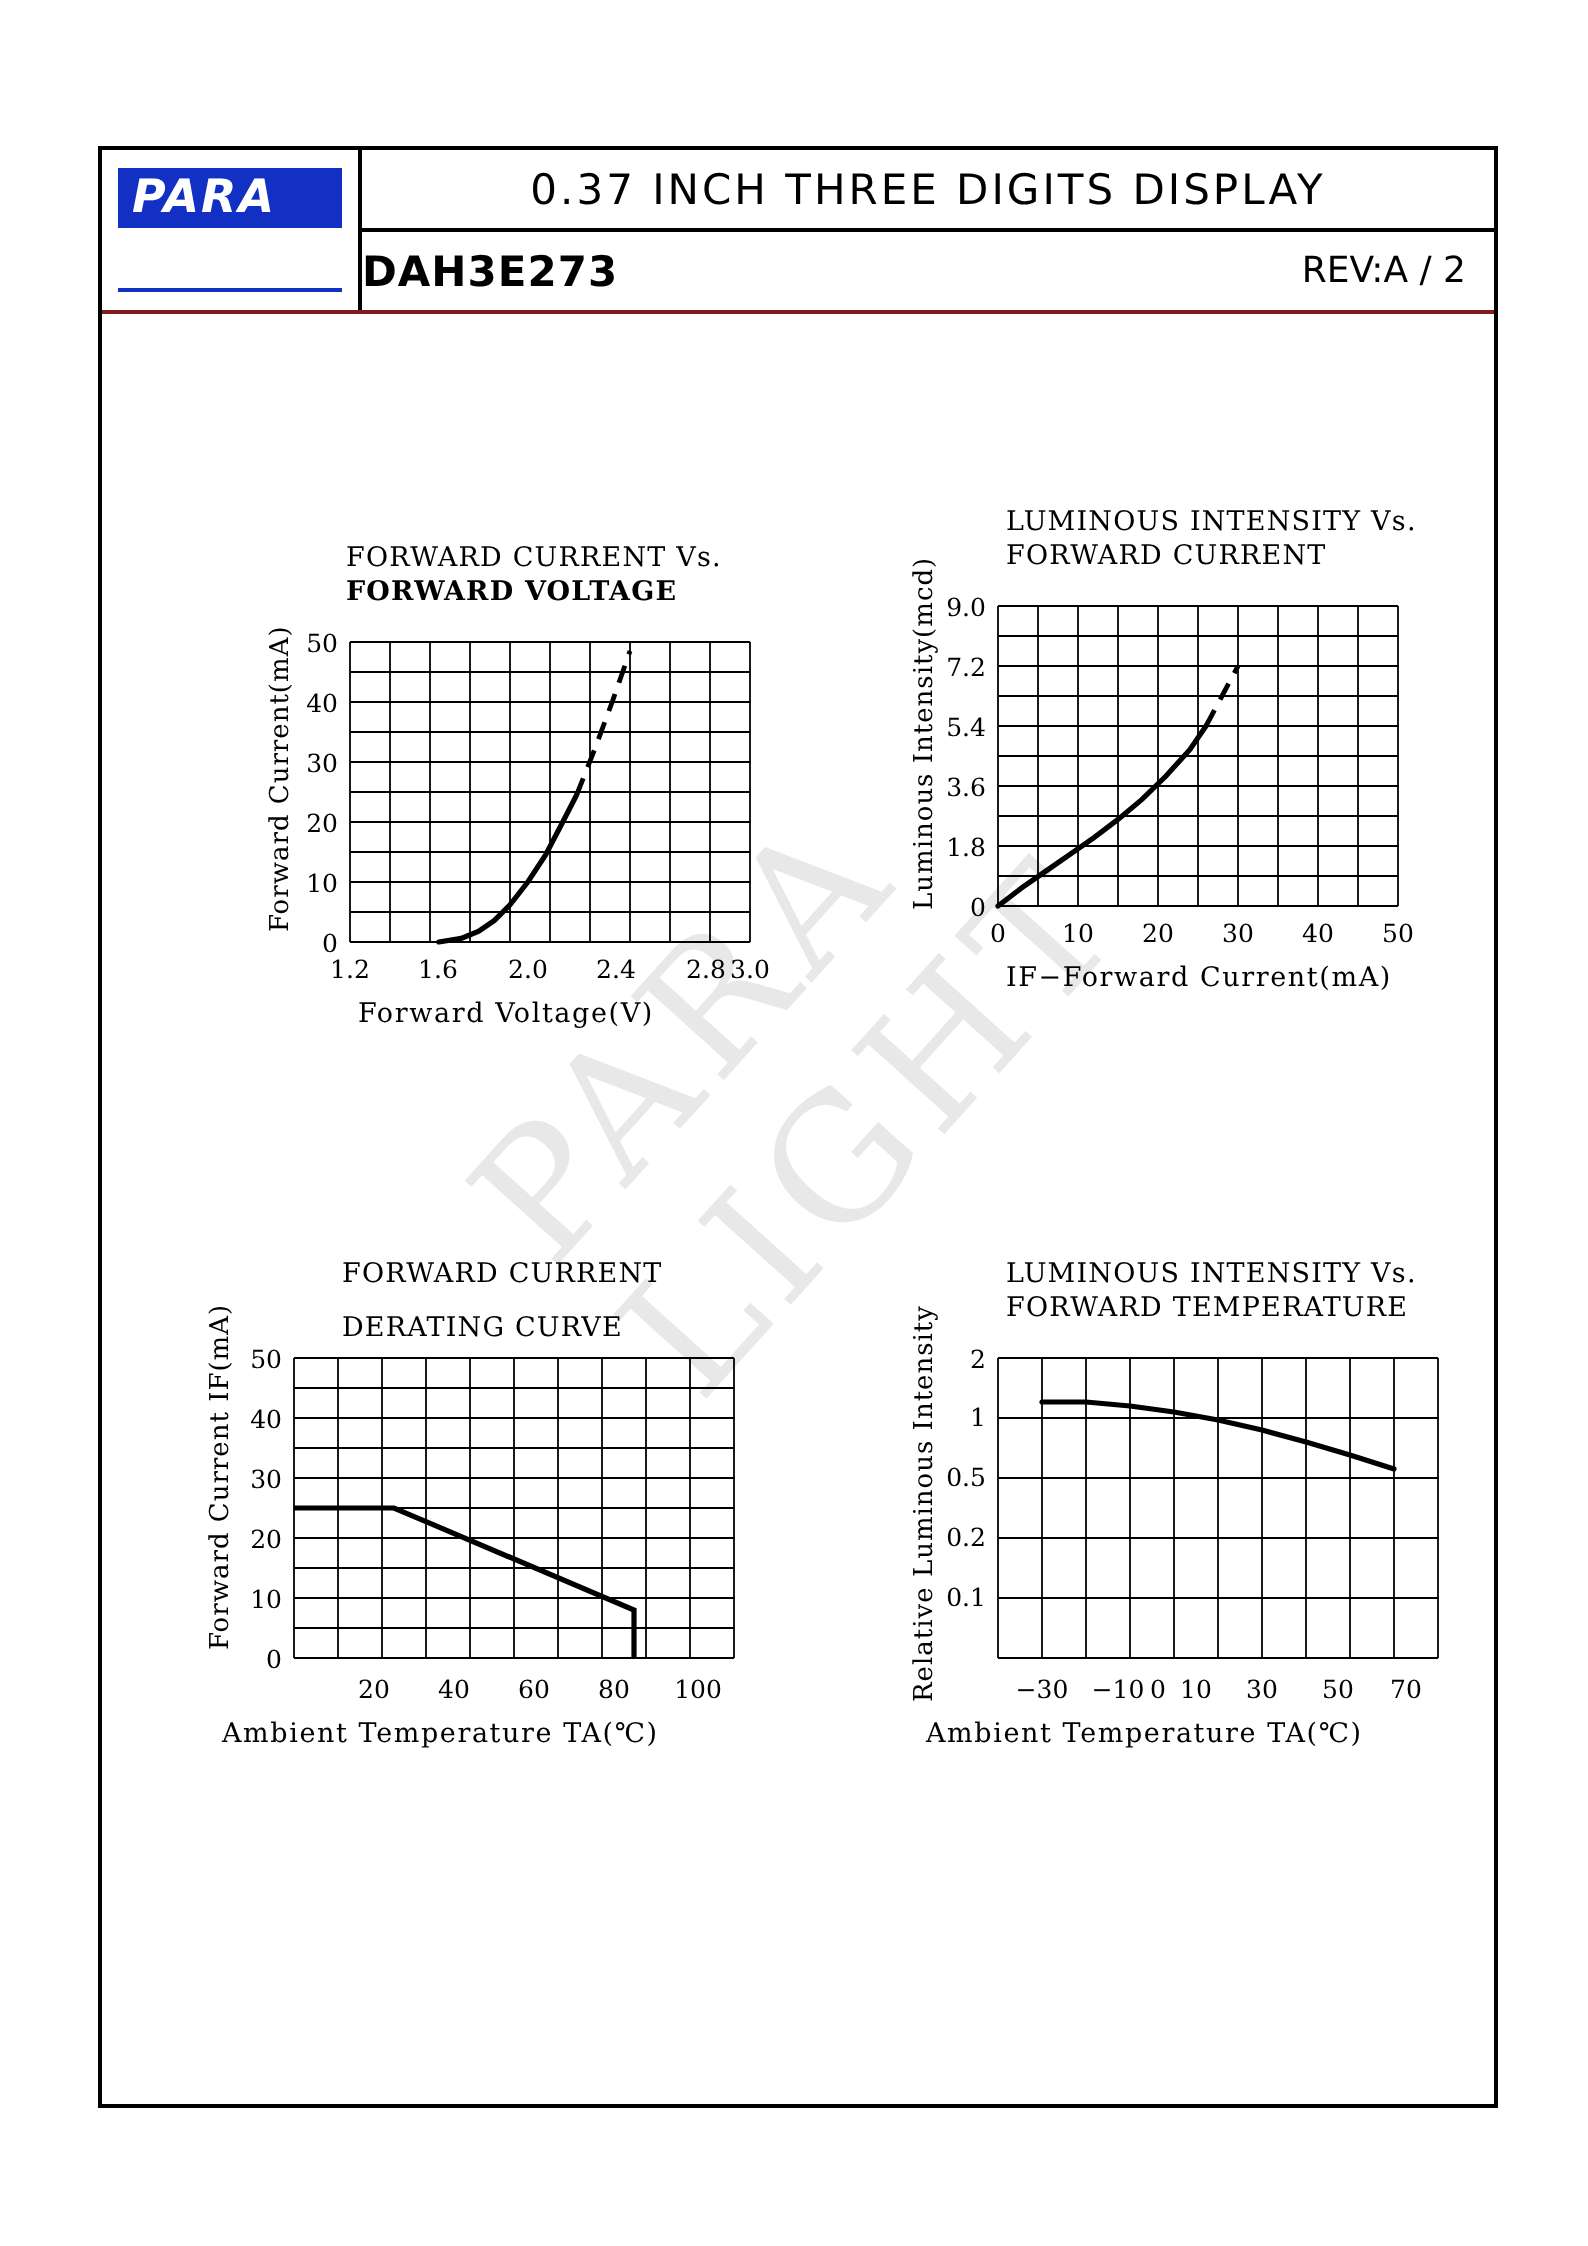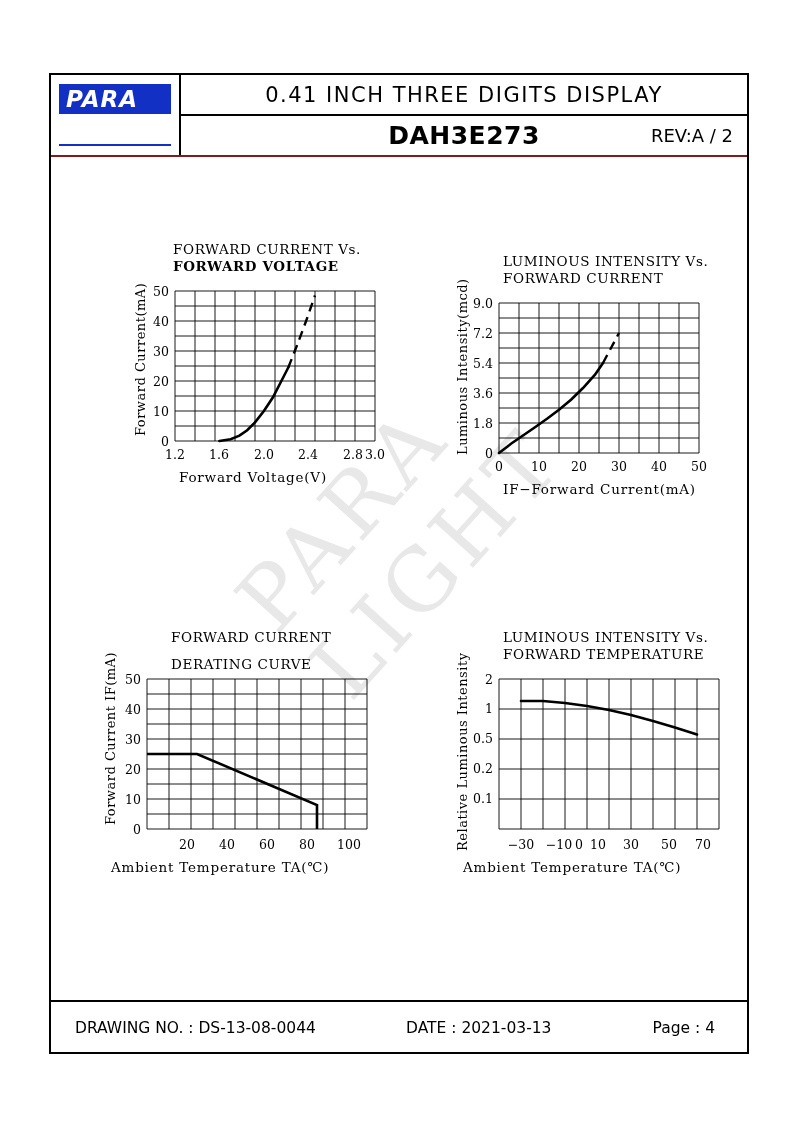--- a/index.html
+++ b/index.html
@@ -96,24 +96,24 @@
   .header-sub {
     flex: 1;
     display: flex;
     align-items: center;
     position: relative;
   }
   .header-part {
     position: absolute;
     left: 0;
     right: 0;
-    text-align: center;
+    text-align: left;
     font-family: "DejaVu Sans", sans-serif;
     font-weight: bold;
-    font-size: 25px;
+    font-size: 21px;
     letter-spacing: 0.5px;
   }
   .header-rev {
     position: absolute;
     right: 14px;
     font-family: "DejaVu Sans", sans-serif;
     font-size: 18px;
   }
   
   .body {
@@ -185,34 +185,34 @@
 
   <div class="header">
     <div class="logo-cell">
       <div class="logo">
         <div class="para">PARA</div>
         <div class="white-band"></div>
         <div class="ight">ight</div>
       </div>
     </div>
     <div class="header-right">
-      <div class="header-title">0.41  INCH  THREE  DIGITS  DISPLAY</div>
+      <div class="header-title">0.37  INCH  THREE  DIGITS  DISPLAY</div>
       <div class="header-sub">
         <div class="header-part">DAH3E273</div>
         <div class="header-rev">REV:A / 2</div>
       </div>
     </div>
   </div>
 
   <div class="body">
     <div class="watermark">PARA LIGHT</div>
 
     <div class="charts">
 
-      <div class="chart-block" style="left:66px; top:84px; width:290px; height:220px;">
+      <div class="chart-block" style="left:66px; top:114px; width:290px; height:220px;">
         <div class="chart-title" style="position:absolute; left:56px; top:0;">FORWARD  CURRENT  Vs.</div>
         <div class="chart-title" style="position:absolute; left:56px; top:17px;font-weight:bold;">FORWARD  VOLTAGE</div>
 
         <svg width="290" height="185" style="position:absolute; left:0; top:40px;">
 
           <g stroke="#000" stroke-width="0.9" fill="none">
 
             <line x1="58" y1="10" x2="58" y2="160"></line>
             <line x1="78" y1="10" x2="78" y2="160"></line>
             <line x1="98" y1="10" x2="98" y2="160"></line>
@@ -416,19 +416,14 @@
           </g>
         </svg>
 
         <div class="axis-label-y" style="left:14px; top:222px;">Relative  Luminous  Intensity</div>
         <div class="axis-label-x" style="left:22px; top:230px;">Ambient  Temperature  TA(℃)</div>
       </div>
 
     </div>
   </div>
 
-  <div class="footer">
-    <div class="footer-drawing">DRAWING NO. : DS-13-08-0044</div>
-    <div class="footer-date">DATE : 2021-03-13</div>
-    <div class="footer-page">Page : 4</div>
-  </div>
 
 </div>
 
 </body></html>

